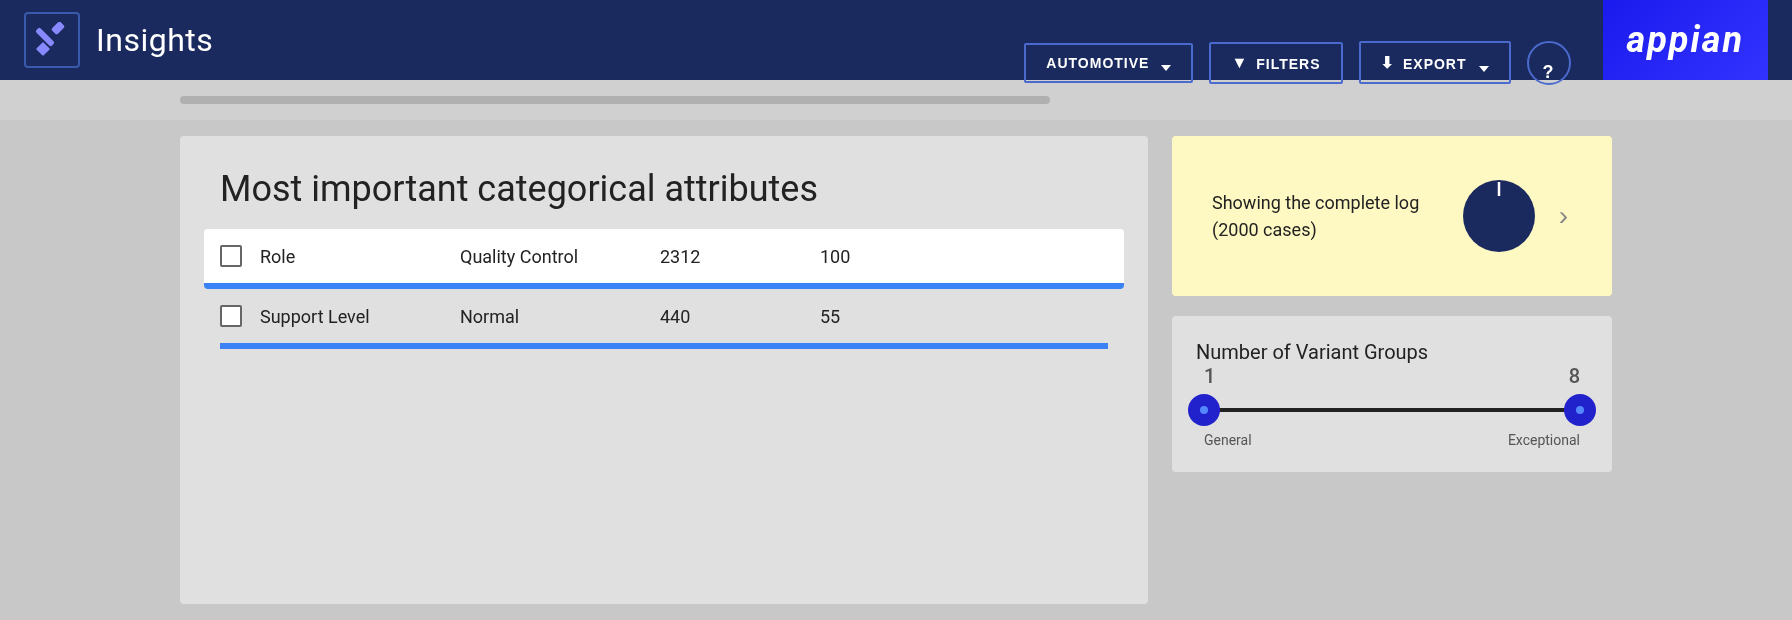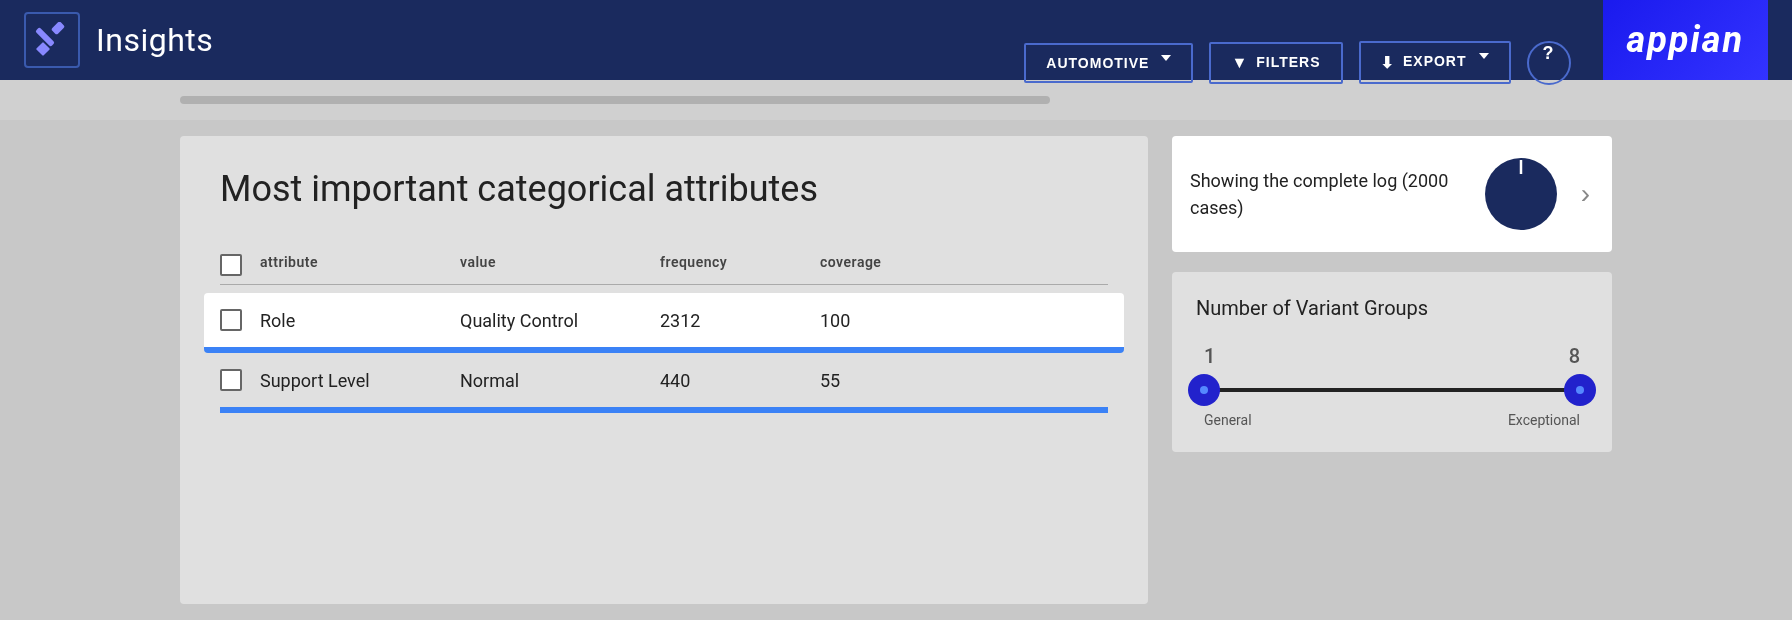--- a/index.html
+++ b/index.html
@@ -45,21 +45,21 @@
     .header-btn {
       background: transparent;
       border: 2px solid #4a6acd;
       color: white;
       padding: 10px 20px;
       font-size: 14px;
       font-weight: 600;
       letter-spacing: 1px;
       cursor: pointer;
       display: flex;
-      align-items: flex-start;
+      align-items: flex-end;
       gap: 8px;
       border-radius: 2px;
       margin-top: 45px;
     }
     .chevron-down {
       display: inline-block;
       width: 0;
       height: 0;
       border-left: 5px solid transparent;
       border-right: 5px solid transparent;
@@ -111,21 +111,21 @@
     .left-panel {
       flex: 1;
       background: #e0e0e0;
       border-radius: 4px;
       padding: 32px 40px;
     }
     .panel-title {
       font-size: 36px;
       font-weight: 400;
       color: #222;
-      margin-bottom: 36px;
+      margin-bottom: 19px;
     }
     .table-header {
       display: grid;
       grid-template-columns: 40px 200px 200px 160px 160px;
       padding: 8px 0;
       border-bottom: 1px solid #aaa;
       margin-bottom: 8px;
     }
     .table-header-cell {
       font-size: 14px;
@@ -163,23 +163,23 @@
     }
 
     
     .right-panel {
       width: 440px;
       display: flex;
       flex-direction: column;
       gap: 20px;
     }
     .info-card {
-      background: #ffffff;
-      border-radius: 4px;
-      padding: 18px;
+      background: #fef9c3;
+      border-radius: 4px;
+      padding: 40px;
       display: flex;
       align-items: center;
       gap: 16px;
     }
     .info-card-text {
       flex: 1;
       font-size: 18px;
       color: #222;
       line-height: 1.5;
     }
@@ -203,21 +203,20 @@
     }
 
     .variant-card {
       background: #e0e0e0;
       border-radius: 4px;
       padding: 24px;
     }
     .variant-title {
       font-size: 20px;
       color: #222;
-      margin-bottom: 24px;
     }
     .slider-container {
       position: relative;
       padding: 0 8px;
     }
     .slider-track {
       height: 4px;
       background: #222;
       border-radius: 2px;
       position: relative;
@@ -303,29 +302,20 @@
 
 <div class="subheader">
   <div class="subheader-bar"></div>
 </div>
 
 <div class="main">
 
   <div class="left-panel">
     <h2 class="panel-title">Most important categorical attributes</h2>
 
-    <div class="table-header">
-      <div class="table-header-cell">
-        <div class="checkbox"></div>
-      </div>
-      <div class="table-header-cell">attribute</div>
-      <div class="table-header-cell">value</div>
-      <div class="table-header-cell">frequency</div>
-      <div class="table-header-cell">coverage</div>
-    </div>
 
     <div class="table-row highlighted">
       <div>
         <div class="checkbox"></div>
       </div>
       <div class="table-row-cell">Role</div>
       <div class="table-row-cell">Quality Control</div>
       <div class="table-row-cell">2312</div>
       <div class="table-row-cell">100</div>
     </div>

